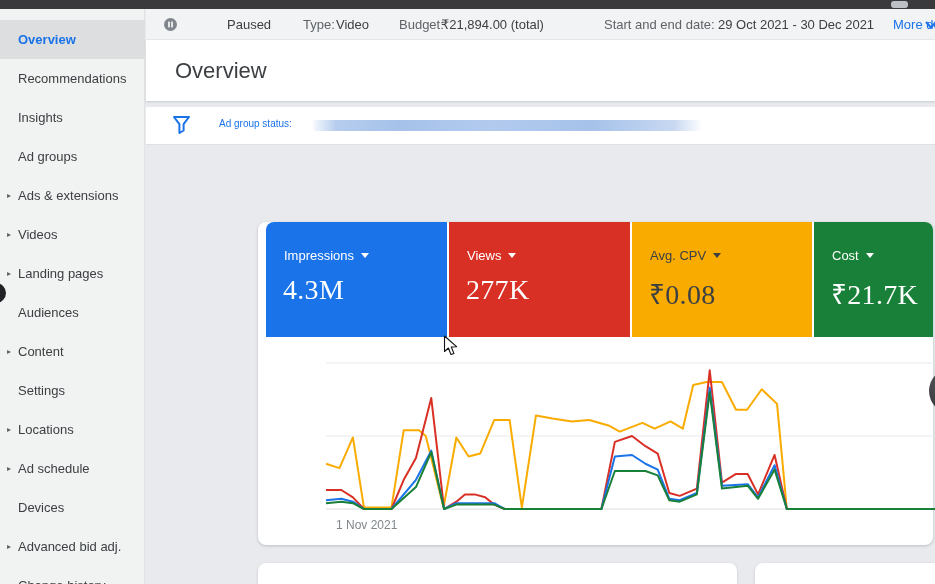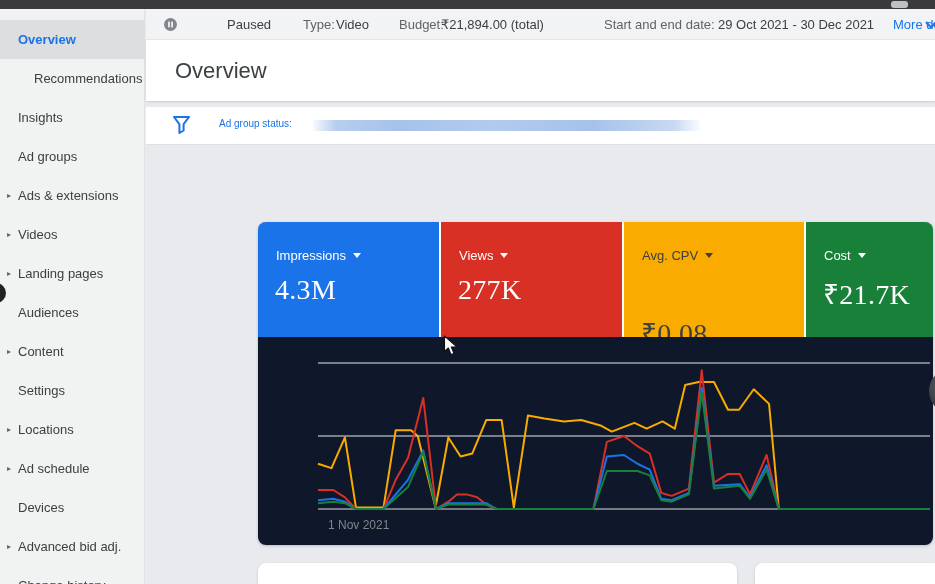--- a/index.html
+++ b/index.html
@@ -32,21 +32,21 @@
   .pagebar h1 { position:absolute; left:29px; top:18px; font-size:22px; font-weight:400; color:#3c4043; }
 
   
   .filterbar { position:absolute; left:146px; top:107px; width:789px; height:38px; background:#fff; border-bottom:1px solid #dee0e2; }
   .funnel-ic { position:absolute; left:27px; top:9px; }
   .filterbar .flabel { position:absolute; left:73px; top:11px; font-size:10px; color:#1a73e8; }
   .blurbar { position:absolute; left:167px; top:13px; width:388px; height:11px; border-radius:2px;
     background:linear-gradient(to right, rgba(199,218,246,.15) 0%, #b6cdee 6%, #a6c2ea 22%, #b2caee 46%, #a6c2ea 72%, #c8d8f1 93%, rgba(224,234,249,.1) 100%); }
 
   
-  .chart-card { position:absolute; left:258px; top:222px; width:675px; height:323px; background:#0f172a; border-radius:8px; box-shadow:0 1px 3px rgba(60,64,67,.25); }
+  .chart-card { position:absolute; left:258px; top:222px; width:675px; height:323px; background:#ffffff; border-radius:8px; box-shadow:0 1px 3px rgba(60,64,67,.25);padding-left:8px; }
   .scorecards { display:flex; gap:2px; height:115px; border-radius:8px 8px 0 0; overflow:hidden; background:#fff; }
   .scorecard { position:relative; height:115px; cursor:pointer; }
   .scorecard .sc-label { position:absolute; left:18px; top:26px; font-size:13px; white-space:nowrap; display:flex; align-items:center; }
   .caret { display:inline-block; width:0; height:0; border-left:4px solid transparent; border-right:4px solid transparent; border-top:5px solid currentColor; margin-left:7px; }
   .scorecard .sc-value { position:absolute; left:17px; top:52px; font-size:28px; letter-spacing:.3px; white-space:nowrap;font-family:Liberation Serif, serif; }
 
   .chart-area { position:relative; height:208px;border-radius:17px; }
   .plot { position:absolute; left:60px; top:26px; width:612px; height:146px; }
   .plot svg { width:100%; height:100%; display:block; overflow:visible; }
   .axis-label { position:absolute; left:70px; top:181px; font-size:12px; color:#80868b; }
@@ -65,21 +65,21 @@
 <div class="screen">
 
   <div class="top-strip">
     <div class="thumb"></div>
   </div>
 
   <aside class="sidebar" id="sidebar">
       <div class="side-item selected" style="top: 11px;">
         <span class="lbl">Overview</span>
       </div>
-      <div class="side-item" style="top: 50px; margin-left: 16px;">
+      <div class="side-item" style="top: 50px;">
         <span class="lbl">Recommendations</span>
       </div>
       <div class="side-item" style="top: 89px;">
         <span class="lbl">Insights</span>
       </div>
       <div class="side-item" style="top: 128px;">
         <span class="lbl">Ad groups</span>
       </div>
       <div class="side-item" style="top: 167px;">
         <span class="arrow">▸</span>
@@ -168,21 +168,21 @@
             <span>Views</span>
             <span class="caret"></span>
           </div>
           <div class="sc-value" style="color: rgb(255, 255, 255);">277K</div>
         </div>
         <div class="scorecard" style="width: 180px; flex: 0 0 180px; background: rgb(249, 171, 0);">
           <div class="sc-label" style="color: rgb(60, 64, 67);">
             <span>Avg. CPV</span>
             <span class="caret"></span>
           </div>
-          <div class="sc-value" style="color: rgb(60, 64, 67); margin-top: 39px;">₹0.08</div>
+          <div class="sc-value" style="color: rgb(60, 64, 67);">₹0.08</div>
         </div>
         <div class="scorecard" style="width: 127px; flex: 1 0 auto; background: rgb(24, 128, 56);">
           <div class="sc-label" style="color: rgb(255, 255, 255);">
             <span>Cost</span>
             <span class="caret"></span>
           </div>
           <div class="sc-value" style="color: rgb(255, 255, 255);">₹21.7K</div>
         </div>
       </div>
     <div class="chart-area">

